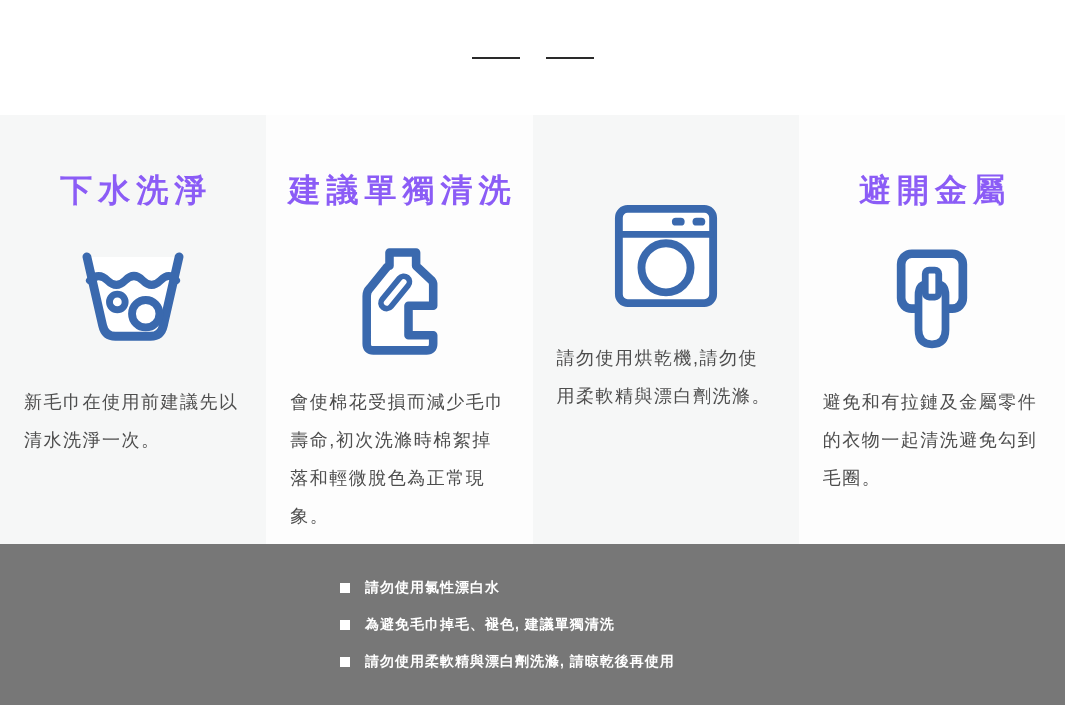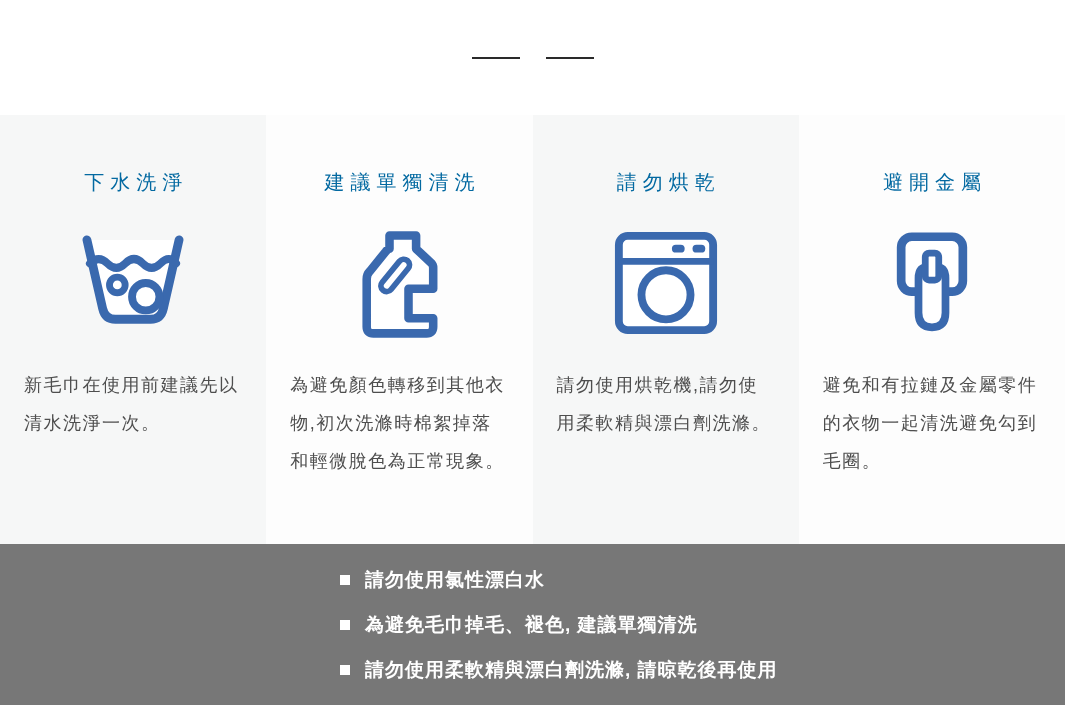--- a/index.html
+++ b/index.html
@@ -32,23 +32,23 @@
   
   .panels { display: flex; height: 429px; }
   .panel {
     width: 25%;
     padding-top: 54px;
     text-align: center;
   }
   .panel.gray  { background: #f6f7f7; }
   .panel.white { background: #fdfdfd; }
   .panel-title {
-    font-size: 20px;
-    font-weight: 400;
-    color: #0369a1;
+    font-size: 32px;
+    font-weight: 700;
+    color: #8b5cf6;
     letter-spacing: 6px;
     margin-right: -6px;
   }
   .icon-box {
     height: 118px;
     margin-top: 28px;
     display: flex;
     align-items: center;
     justify-content: center;
   }
@@ -73,21 +73,21 @@
   }
   .note-row { display: flex; align-items: center; }
   .note-bullet {
     width: 10px; height: 10px;
     background: #ffffff;
     margin-right: 15px;
     flex: none;
   }
   .note-text {
     color: #ffffff;
-    font-size: 19px;
+    font-size: 14px;
     font-weight: 700;
     letter-spacing: 1px;
     white-space: nowrap;
   }
 
   svg { display: block; }
 </style>
 </head>
 <body>
 
@@ -115,25 +115,24 @@
 
   <div class="panel white">
     <div class="panel-title">建議單獨清洗</div>
     <div class="icon-box">
       <svg width="96" height="114" viewBox="0 0 100 120">
         <path d="M40 24 L40 10 L68 10 L68 24 L84 39 Q86 41 86 44 L86 66 L60 66 L60 97 L86 97 L86 106 Q86 113 79 113 L23 113 Q16 113 16 106 L16 56 Q16 51 19 48 L36 27 Q38 24 40 24 Z" fill="#ffffff" stroke="#3a69ae" stroke-width="9" stroke-linejoin="round"></path>
         <line x1="37" y1="63" x2="55" y2="41" stroke="#3a69ae" stroke-width="18" stroke-linecap="round"></line>
         <line x1="37" y1="63" x2="55" y2="41" stroke="#ffffff" stroke-width="6" stroke-linecap="round"></line>
       </svg>
     </div>
-    <p class="panel-desc">為避免顏色轉移到其他衣物,初次洗滌時棉絮掉落和輕微脫色為正常現象。</p>
+    <p class="panel-desc">會使棉花受損而減少毛巾壽命,初次洗滌時棉絮掉落和輕微脫色為正常現象。</p>
   </div>
 
   <div class="panel gray">
-    <div class="panel-title">請勿烘乾</div>
     <div class="icon-box">
       <svg width="108" height="108" viewBox="0 0 110 110">
         <rect x="7" y="7" width="96" height="96" rx="9" fill="#ffffff" stroke="#3a69ae" stroke-width="8"></rect>
         <line x1="7" y1="33" x2="103" y2="33" stroke="#3a69ae" stroke-width="7"></line>
         <rect x="61" y="16" width="13" height="8" rx="4" fill="#3a69ae"></rect>
         <rect x="82" y="16" width="13" height="8" rx="4" fill="#3a69ae"></rect>
         <circle cx="55" cy="67" r="25" fill="none" stroke="#3a69ae" stroke-width="8"></circle>
       </svg>
     </div>
     <p class="panel-desc">請勿使用烘乾機,請勿使用柔軟精與漂白劑洗滌。</p>

